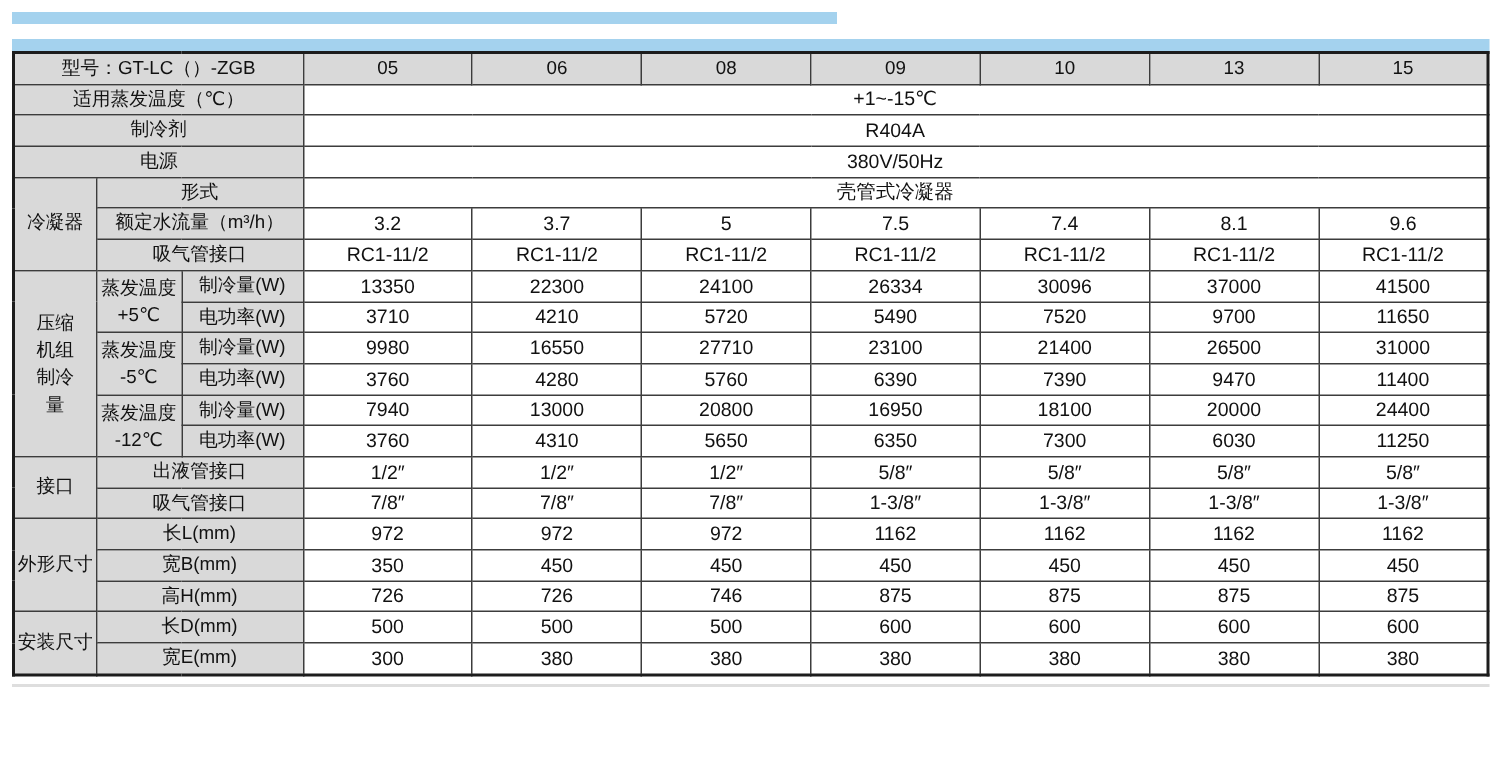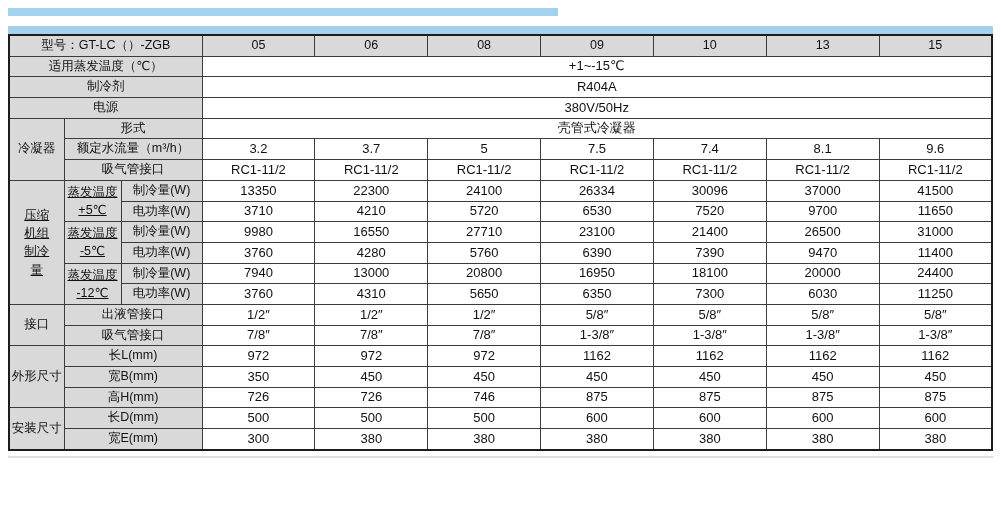--- a/index.html
+++ b/index.html
@@ -20,21 +20,21 @@
     border-collapse:collapse;table-layout:fixed;width:985px;
     border:2px solid #1c1c1c;
   }
   td{
     border:1px solid #3c3c3c;text-align:center;vertical-align:middle;
     font-size:12.5px;height:19.7px;padding:0 1px;line-height:1.25;
     overflow:hidden;white-space:nowrap;
   }
   td.lab{background:#d9d9d9;}
   td.val{background:#ffffff;font-size:13px;}
-  td.multiline{white-space:normal;line-height:1.45;text-decoration:underline;}
+  td.multiline{white-space:normal;line-height:1.45;}
   .shadow{width:985px;height:2px;background:#dedede;margin-top:5px;}
 </style>
 </head>
 <body>
 
 <div class="page">
   <div class="bar bar-under-title"></div>
   <div class="bar bar-above-table"></div>
 
   <table class="spec">
@@ -108,21 +108,21 @@
           <td class="val">26334</td>
           <td class="val">30096</td>
           <td class="val">37000</td>
           <td class="val">41500</td>
         </tr>
         <tr>
           <td class="lab">电功率(W)</td>
           <td class="val">3710</td>
           <td class="val">4210</td>
           <td class="val">5720</td>
-          <td class="val">6530</td>
+          <td class="val">5490</td>
           <td class="val">7520</td>
           <td class="val">9700</td>
           <td class="val">11650</td>
         </tr>
         <tr>
           <td rowspan="2" class="lab multiline">蒸发温度<br>-5℃</td>
           <td class="lab">制冷量(W)</td>
           <td class="val">9980</td>
           <td class="val">16550</td>
           <td class="val">27710</td>

